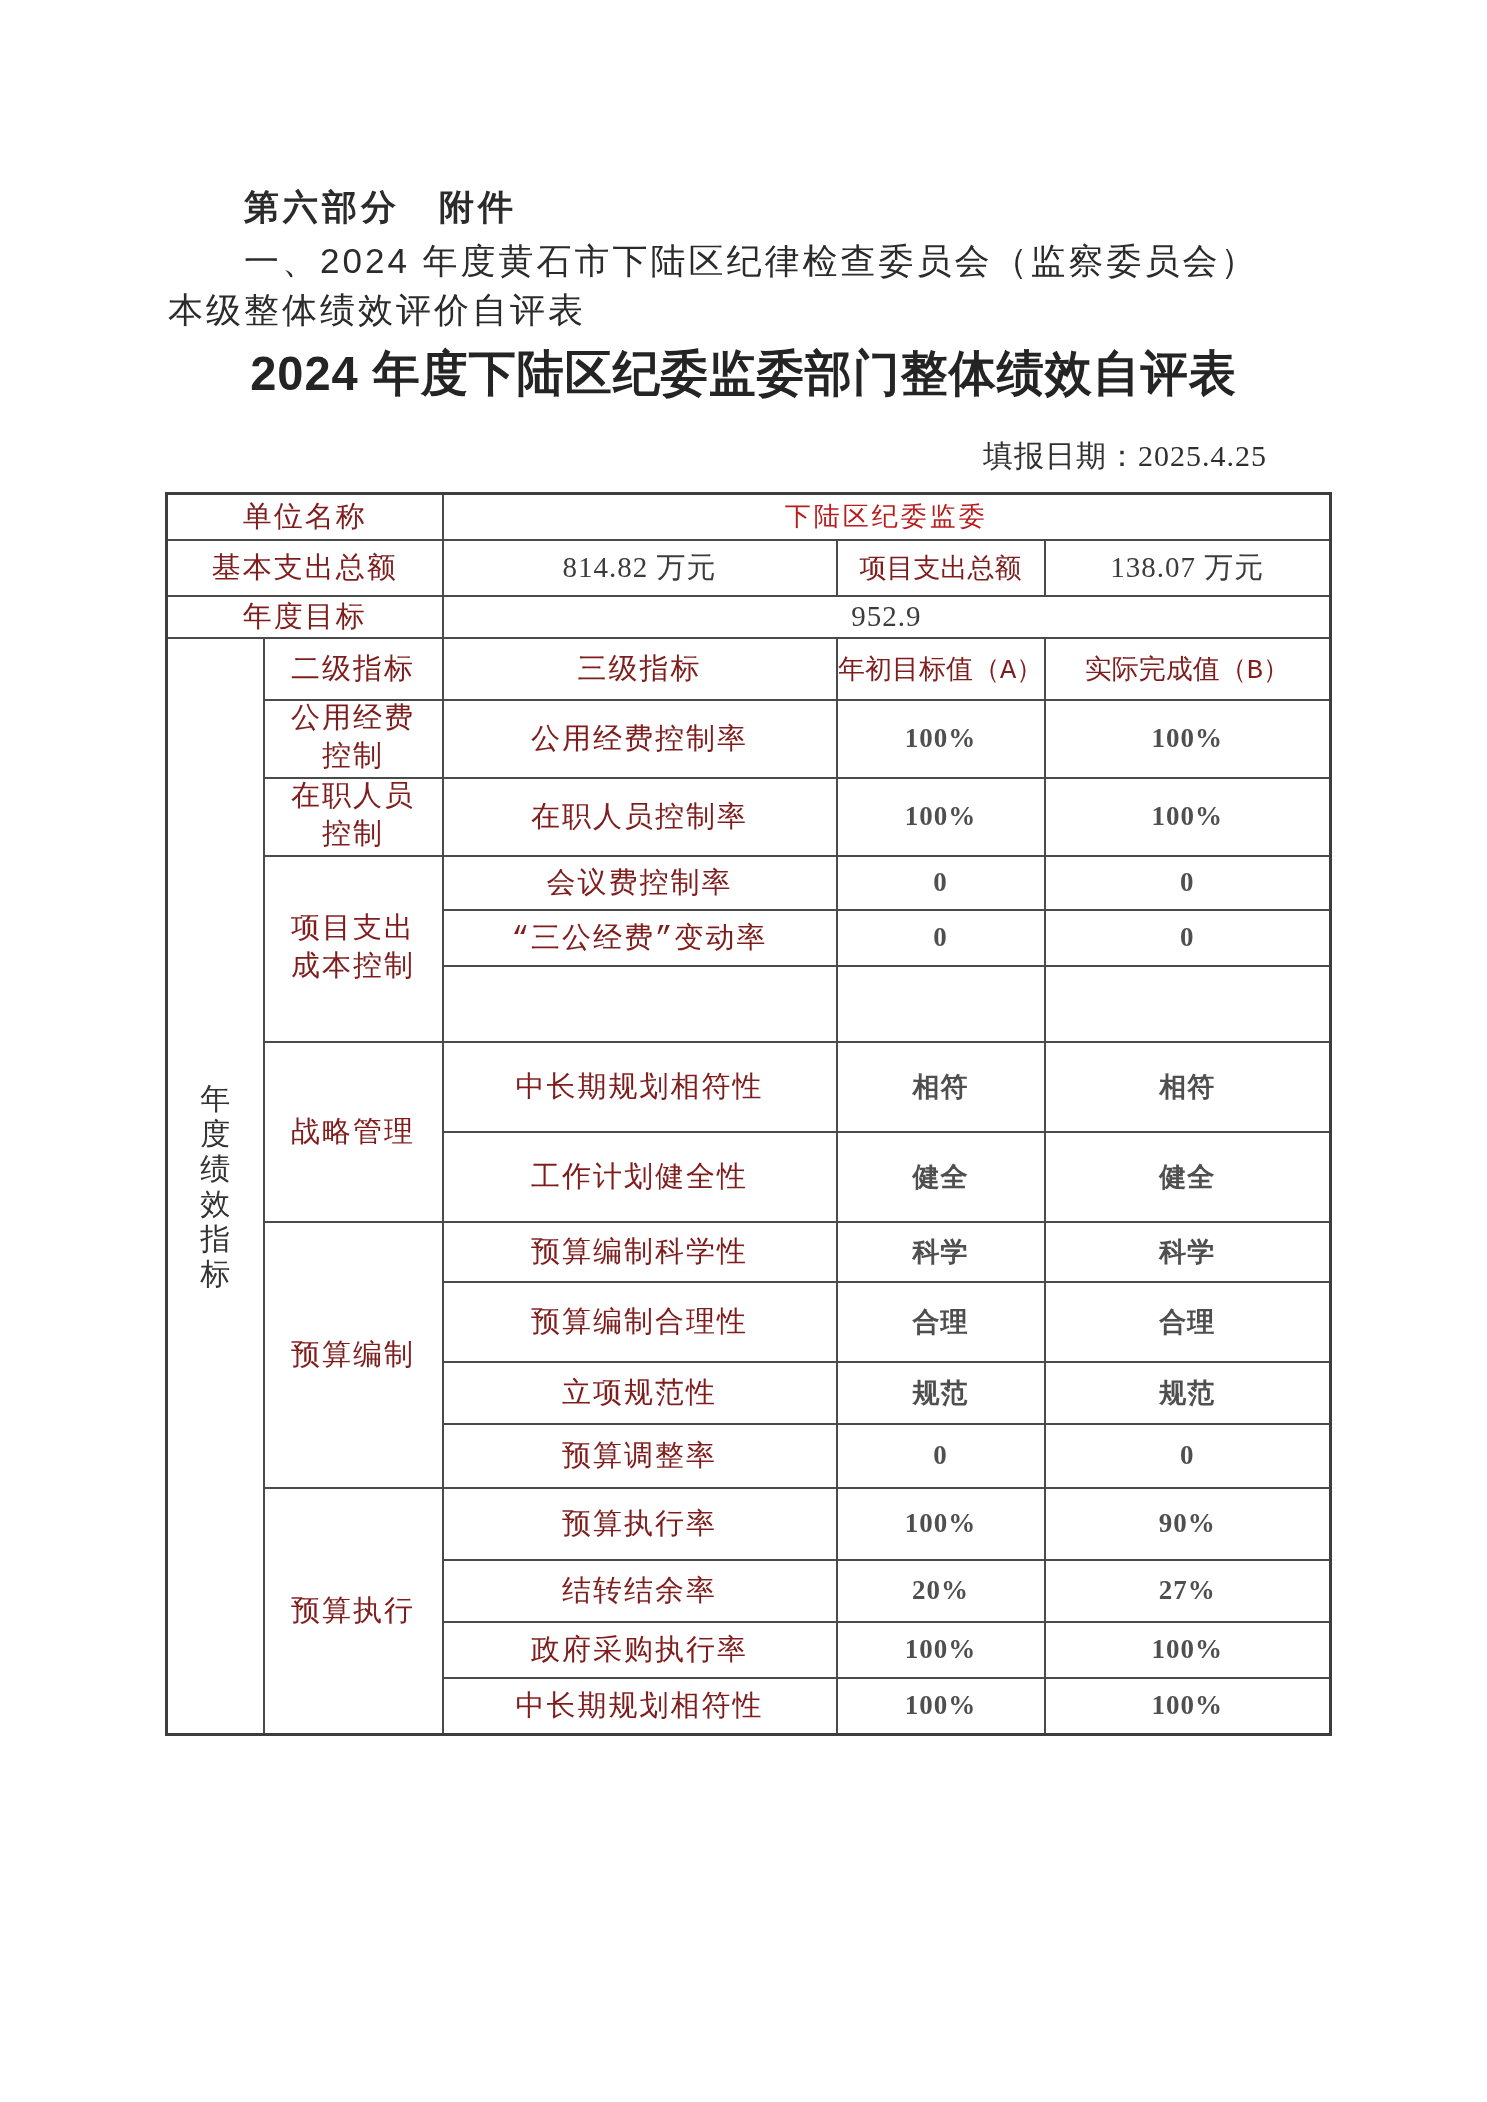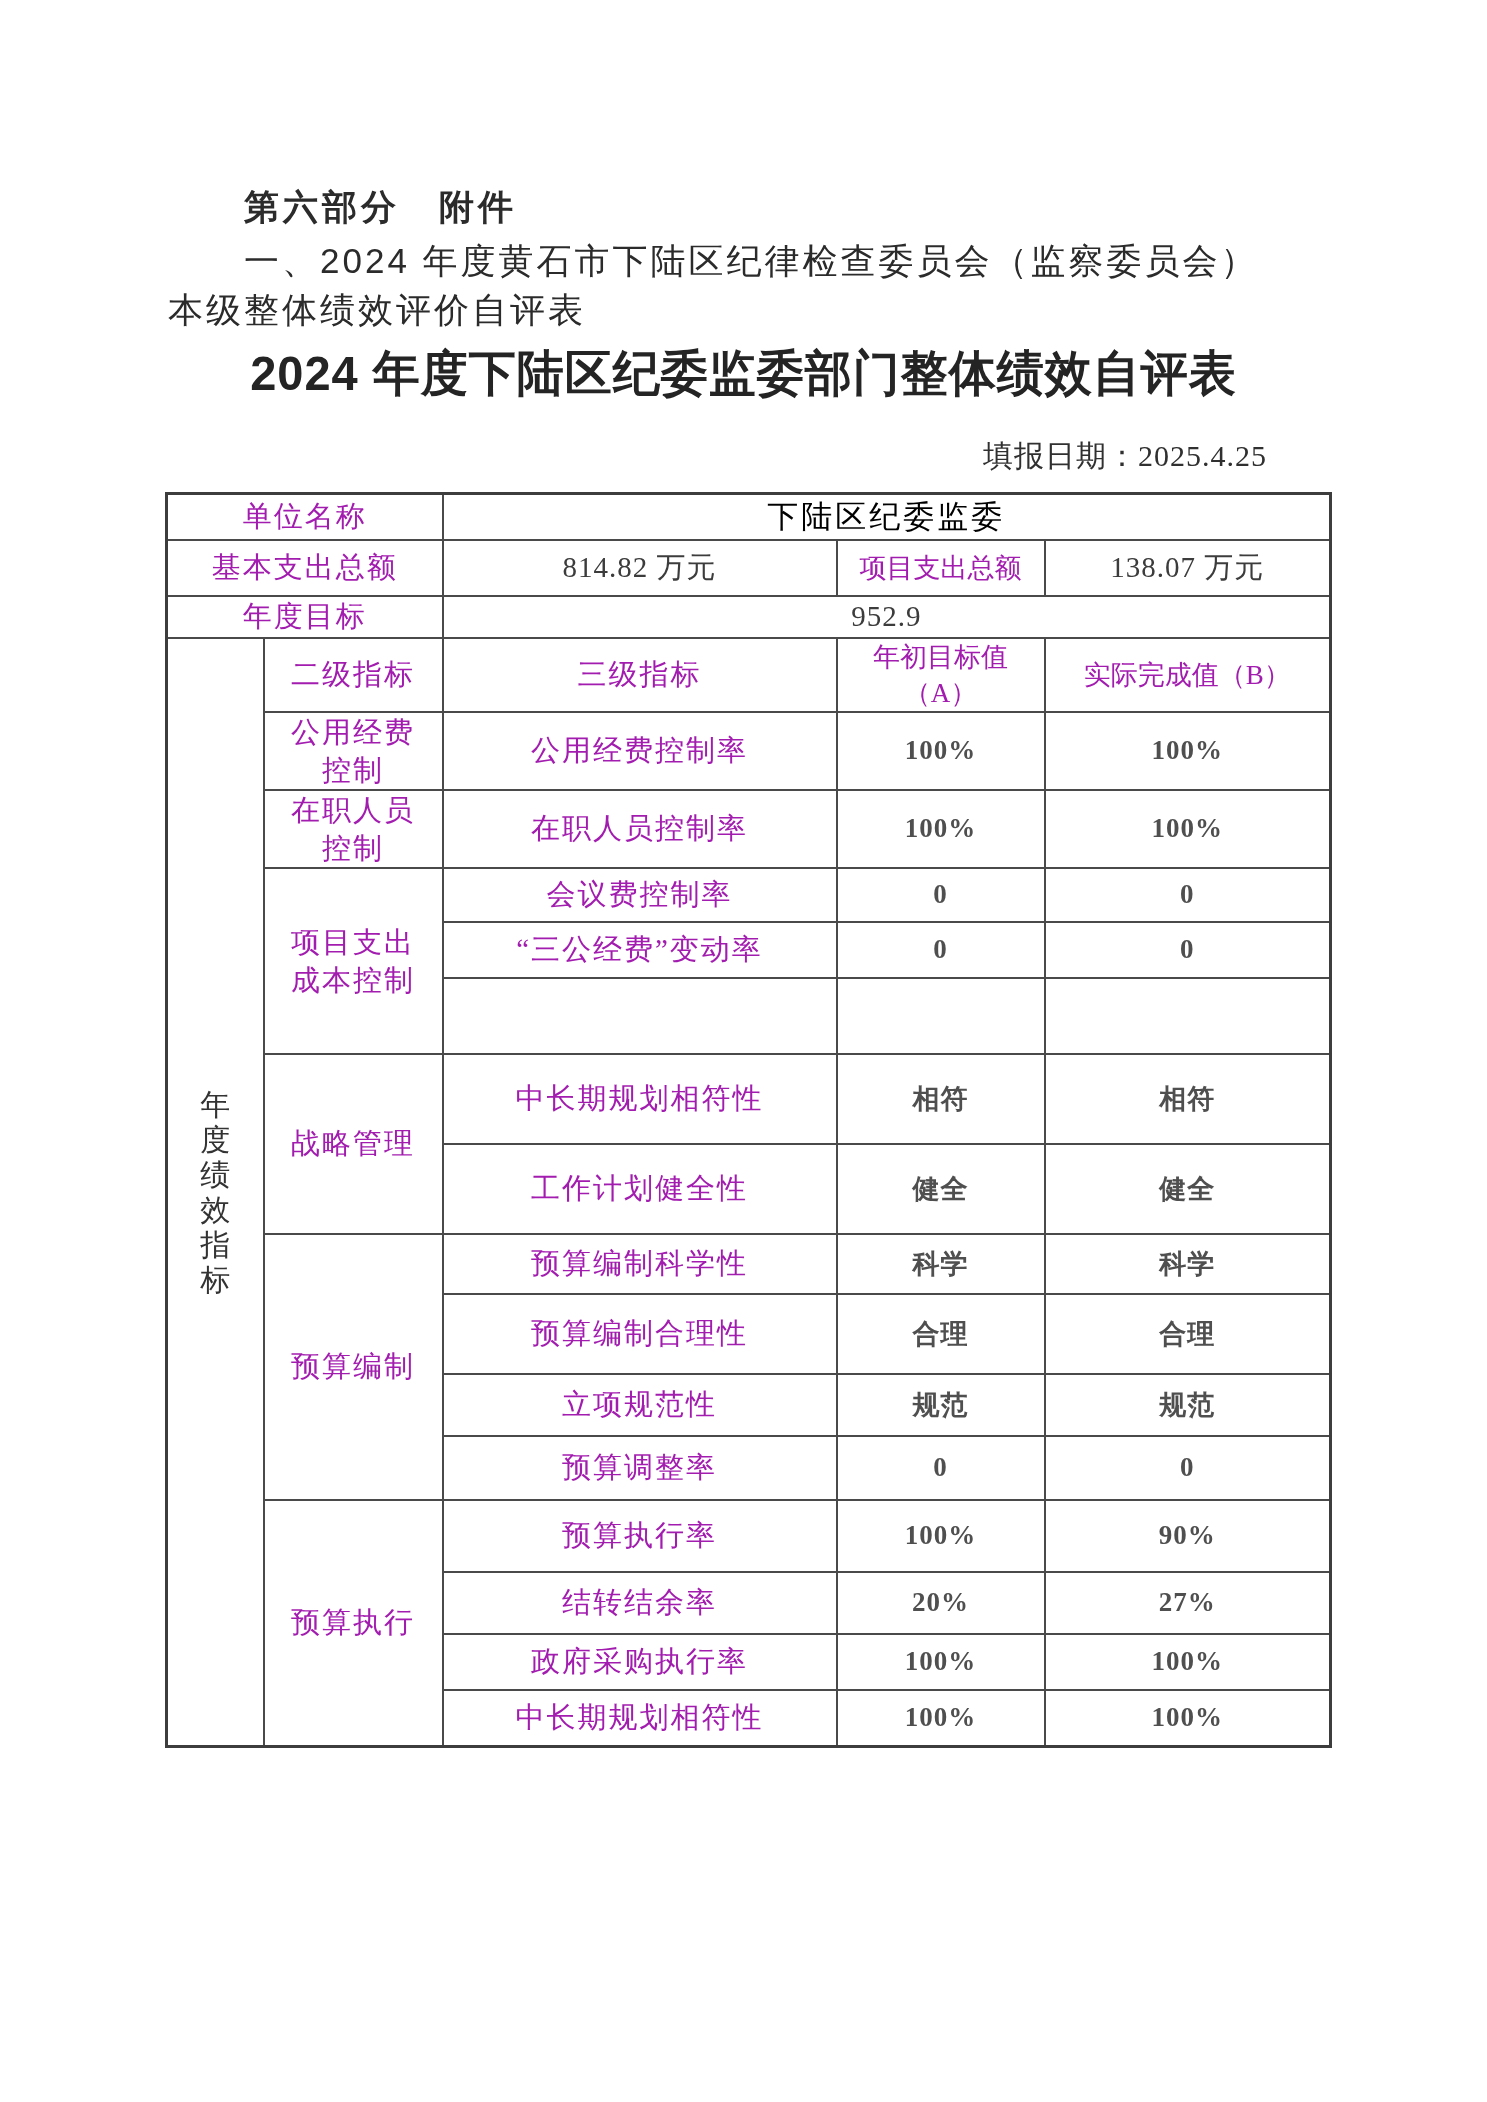--- a/index.html
+++ b/index.html
@@ -32,24 +32,24 @@
   table.perf {
     position:absolute; left:165px; top:492px;
     width:1164px; border-collapse:collapse; table-layout:fixed;
     border:3px solid #3d3d3d;
   }
   table.perf td {
     border:2px solid #4a4a4a;
     text-align:center; vertical-align:middle;
     padding:0; overflow:hidden;
   }
-  .lbl   { font-size:29px; color:#a21caf; letter-spacing:2px; }
+  .lbl   { font-size:29px; color:#7f1d1d; letter-spacing:2px;font-family:Liberation Mono, monospace; }
   .pre   { white-space:pre-line; line-height:38px; }
   .hdr   { font-size:27px; letter-spacing:0; }
-  .uval  { font-size:31px; letter-spacing:3px; color:#000000; }
+  .uval  { font-size:26px; letter-spacing:3px; color:#b91c1c; }
   .mval  { font-size:29px; color:#3c3c3c; letter-spacing:1px; }
   .ival  { vertical-align:top; padding-top:10px; font-size:27px; color:#4f4f4f; letter-spacing:1px;font-weight:bold; }
   .vert  {
     font-size:30px; color:#333; white-space:pre-line;
     line-height:35px; letter-spacing:0; vertical-align:middle;
   }
 </style>
 </head>
 <body>
 

